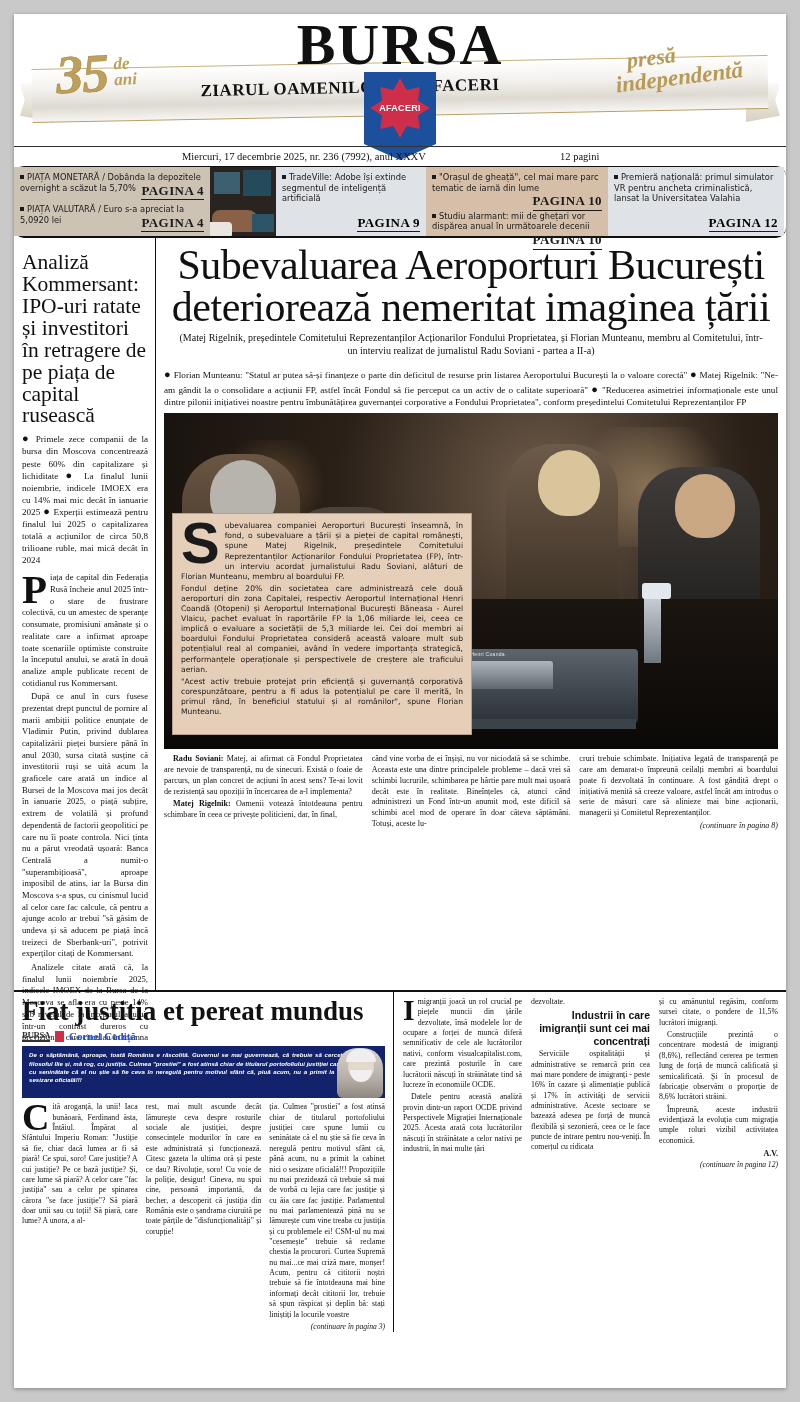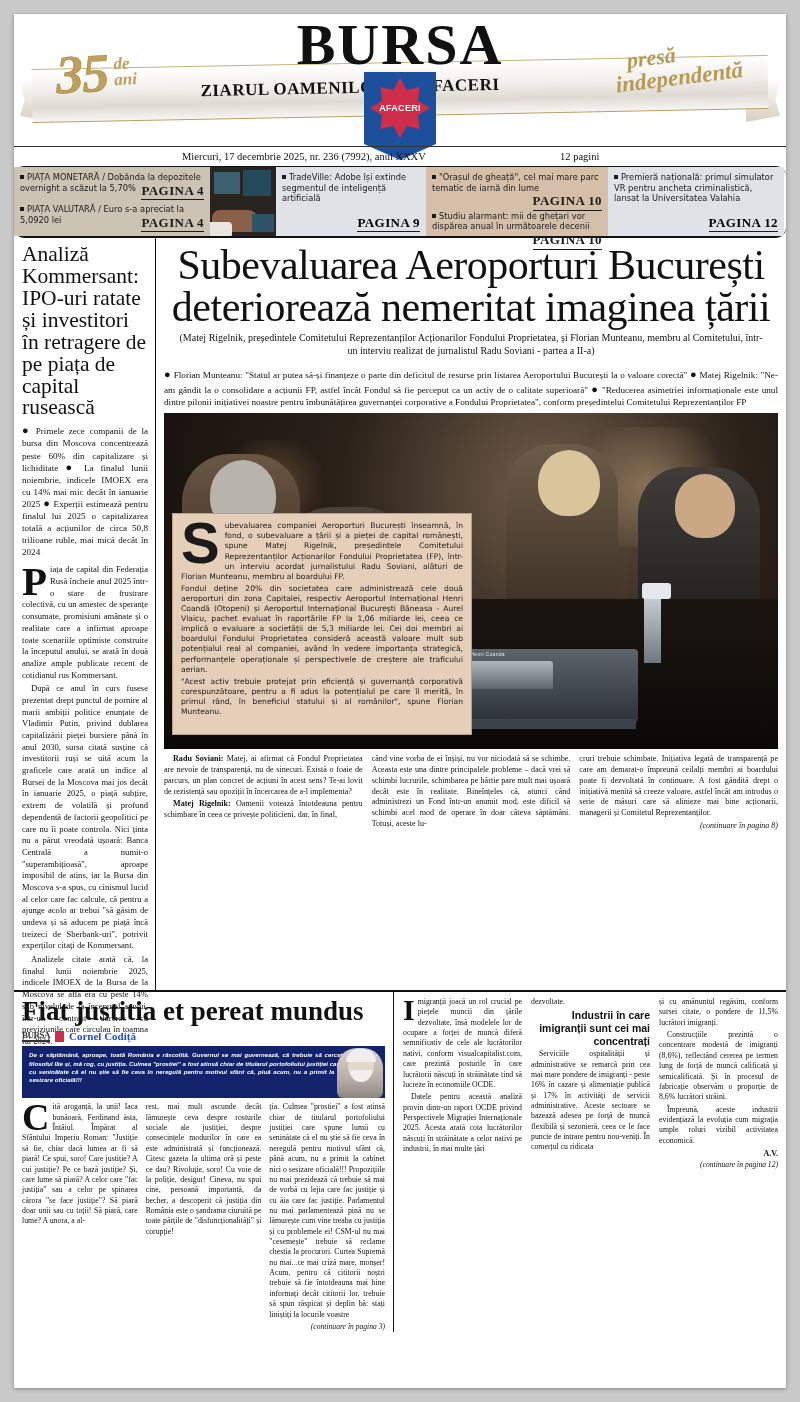--- a/index.html
+++ b/index.html
@@ -112,21 +112,21 @@
     font-family:"Liberation Sans", sans-serif; font-weight:700; font-size:11.5px; color:#d8222a;
   }
   .rates div { text-align:center; }
   .r1 { width:218px; text-align:left!important; padding-left:8px; }
   .r2 { width:206px; }
   .r3 { width:178px; }
   .r4 { width:170px; text-align:right!important; padding-right:8px; }
 
   
   .topbody { display:flex; height:752px; }
-  .colL { width:142px; padding:6px 7px 0 8px; border-right:1px solid #111; }
+  .colL { width:142px; padding:14px 7px 0 8px; border-right:1px solid #111; }
   .colMain { width:630px; padding:6px 8px 12px 8px; }
 
   .hl-left {
     font-family:"Liberation Serif", serif; font-size:21.5px; line-height:1.02; color:#111;
     margin:0 0 6px 0; font-weight:400;
   }
   .lead-left {
     font-family:"Liberation Serif", serif; font-size:9.1px; line-height:1.33; text-align:justify; color:#111;
   }
   .lead-left .b { font-size:11px; line-height:0; }

